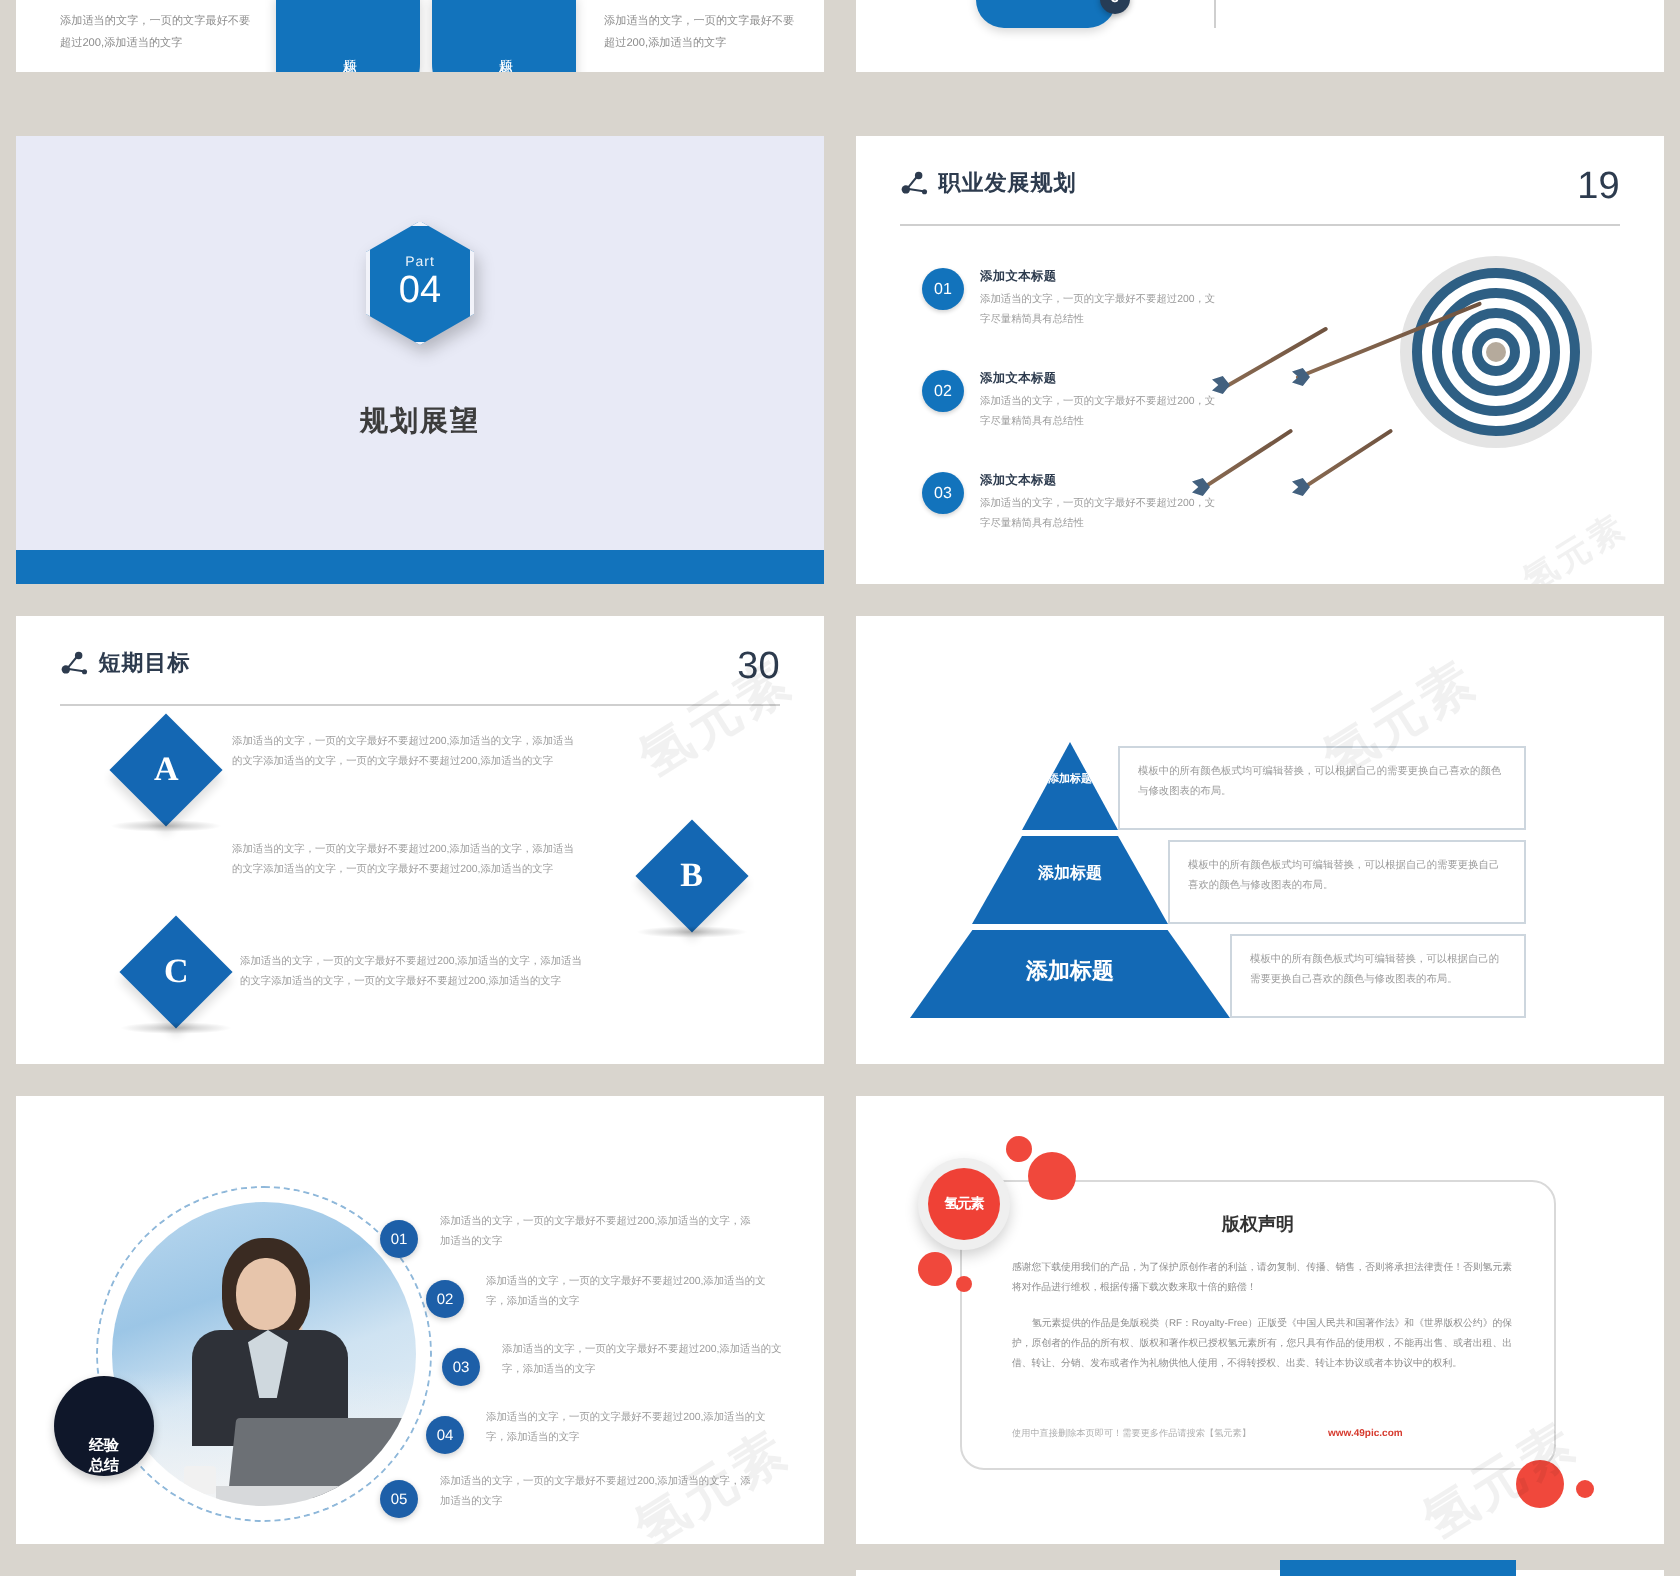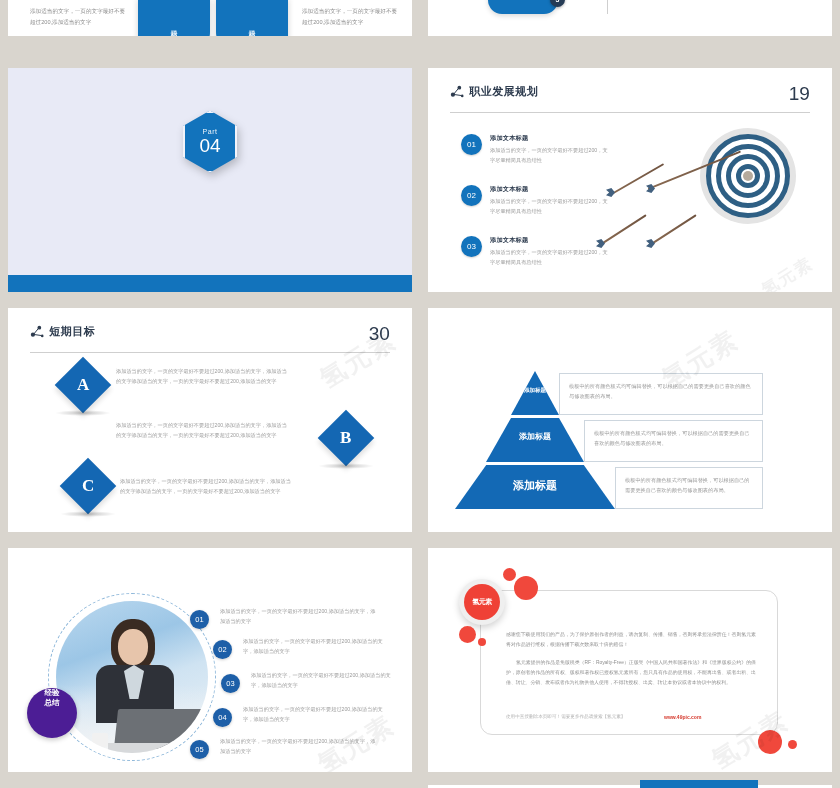--- a/index.html
+++ b/index.html
@@ -110,22 +110,22 @@
     position:absolute; border-radius:50%; overflow:hidden;
     background:
       linear-gradient(180deg, rgba(255,255,255,0) 55%, rgba(245,245,245,.9) 100%),
       radial-gradient(circle at 52% 42%, #e6c3a8 0 13%, rgba(230,195,168,0) 14%),
       linear-gradient(160deg,#bcd9ef 0%,#9cc6e6 32%,#cfe3f2 55%,#eef3f7 100%);
   }
   .suit { position:absolute; background:#2e3138; }
   .laptop { position:absolute; background:#6c7075; border-radius:2px 2px 0 0; }
   .dashcircle { position:absolute; border:1px dashed #8fb8da; border-radius:50%; }
   .exp-badge {
-    position:absolute; border-radius:50%; background:#4c1d95; color:#fff;
-    display:flex;flex-direction:column;align-items:center;justify-content:flex-start;
+    position:absolute; border-radius:50%; background:#0f172a; color:#fff;
+    display:flex;flex-direction:column;align-items:center;justify-content:flex-end;
     font-size:7.5px; font-weight:bold; line-height:1.35;
     box-shadow:0 2px 5px rgba(0,0,0,.22);
   }
   .ncirc { position:absolute; width:19px;height:19px;border-radius:50%;
            background:#1d5fa8;color:#fff;display:flex;align-items:center;justify-content:center;
            font-size:7.5px; box-shadow:0 1px 3px rgba(0,0,0,.2);}
 
   
   .cp-box { position:absolute; border:1px solid #d9d9d9; border-radius:12px; background:#fff; }
   .cp-title { position:absolute; left:0; right:0; text-align:center;
@@ -172,20 +172,21 @@
     <div class="sidetext" style="left:186px; top:133px; width:180px; line-height:1.95;">添加适当的文字，一页的文字最好不要超过200,添加适当的文字。添加适当的文字添加适当的文字，一页的文字最好不要超过200,添加适当的文字</div>
   </div>
 
   <div class="slide sect" style="left:8px; top:68px; width:404px; height:224px;">
     <div class="hexwrap">
       <div class="hex">
         <div class="hex-part">Part</div>
         <div class="hex-num">04</div>
       </div>
     </div>
+    <div class="sect-t1">规划展望</div>
     <div class="sect-bar"></div>
   </div>
 
   <div class="slide" style="left:428px; top:68px; width:404px; height:224px;padding-left:32px;">
     <div class="s-head">
       <div class="s-head-l">
         <svg class="node-icon" viewBox="0 0 24 22">
           <line x1="6" y1="16" x2="15" y2="5" stroke="#2d3b4e" stroke-width="1.7"></line>
           <line x1="6" y1="16" x2="20" y2="18" stroke="#2d3b4e" stroke-width="1.7"></line>
           <circle cx="5" cy="16.5" r="3.6" fill="#2d3b4e"></circle>
@@ -353,20 +354,21 @@
     <div class="dot-red" style="left:86px; top:28px; width:24px;height:24px;"></div>
     <div class="logo-ring" style="left:31px; top:31px; width:46px;height:46px;"></div>
     <div class="logo-in" style="left:36px; top:36px; width:36px;height:36px;">
       <span>氢元素</span>
     </div>
     <div class="dot-red" style="left:31px; top:78px; width:17px;height:17px;"></div>
     <div class="dot-red" style="left:50px; top:90px; width:8px;height:8px;"></div>
     <div class="dot-red" style="left:330px; top:182px; width:24px;height:24px;"></div>
     <div class="dot-red" style="left:360px; top:192px; width:9px;height:9px;"></div>
 
+    <div class="cp-title" style="left:52px; width:298px; top:58px;">版权声明</div>
     <div class="cp-p" style="left:78px; top:82px; width:250px;">感谢您下载使用我们的产品，为了保护原创作者的利益，请勿复制、传播、销售，否则将承担法律责任！否则氢元素将对作品进行维权，根据传播下载次数来取十倍的赔偿！</div>
     <div class="cp-p" style="left:78px; top:110px; width:250px; text-indent:10px;">氢元素提供的作品是免版税类（RF：Royalty-Free）正版受《中国人民共和国著作法》和《世界版权公约》的保护，原创者的作品的所有权、版权和著作权已授权氢元素所有，您只具有作品的使用权，不能再出售、或者出租、出借、转让、分销、发布或者作为礼物供他人使用，不得转授权、出卖、转让本协议或者本协议中的权利。</div>
     <div class="cp-foot" style="left:78px; top:166px;">使用中直接删除本页即可！需要更多作品请搜索【氢元素】</div>
     <div class="cp-url" style="left:236px; top:166px;">www.49pic.com</div>
 
     <div class="wm" style="right:40px; bottom:14px;">氢元素</div>
   </div>
 
   <div class="slide" style="left:428px; top:785px; width:404px; height:30px;"></div>
   <div class="bluebar-bottom" style="left:640px; top:780px; width:118px; height:8px;"></div>

